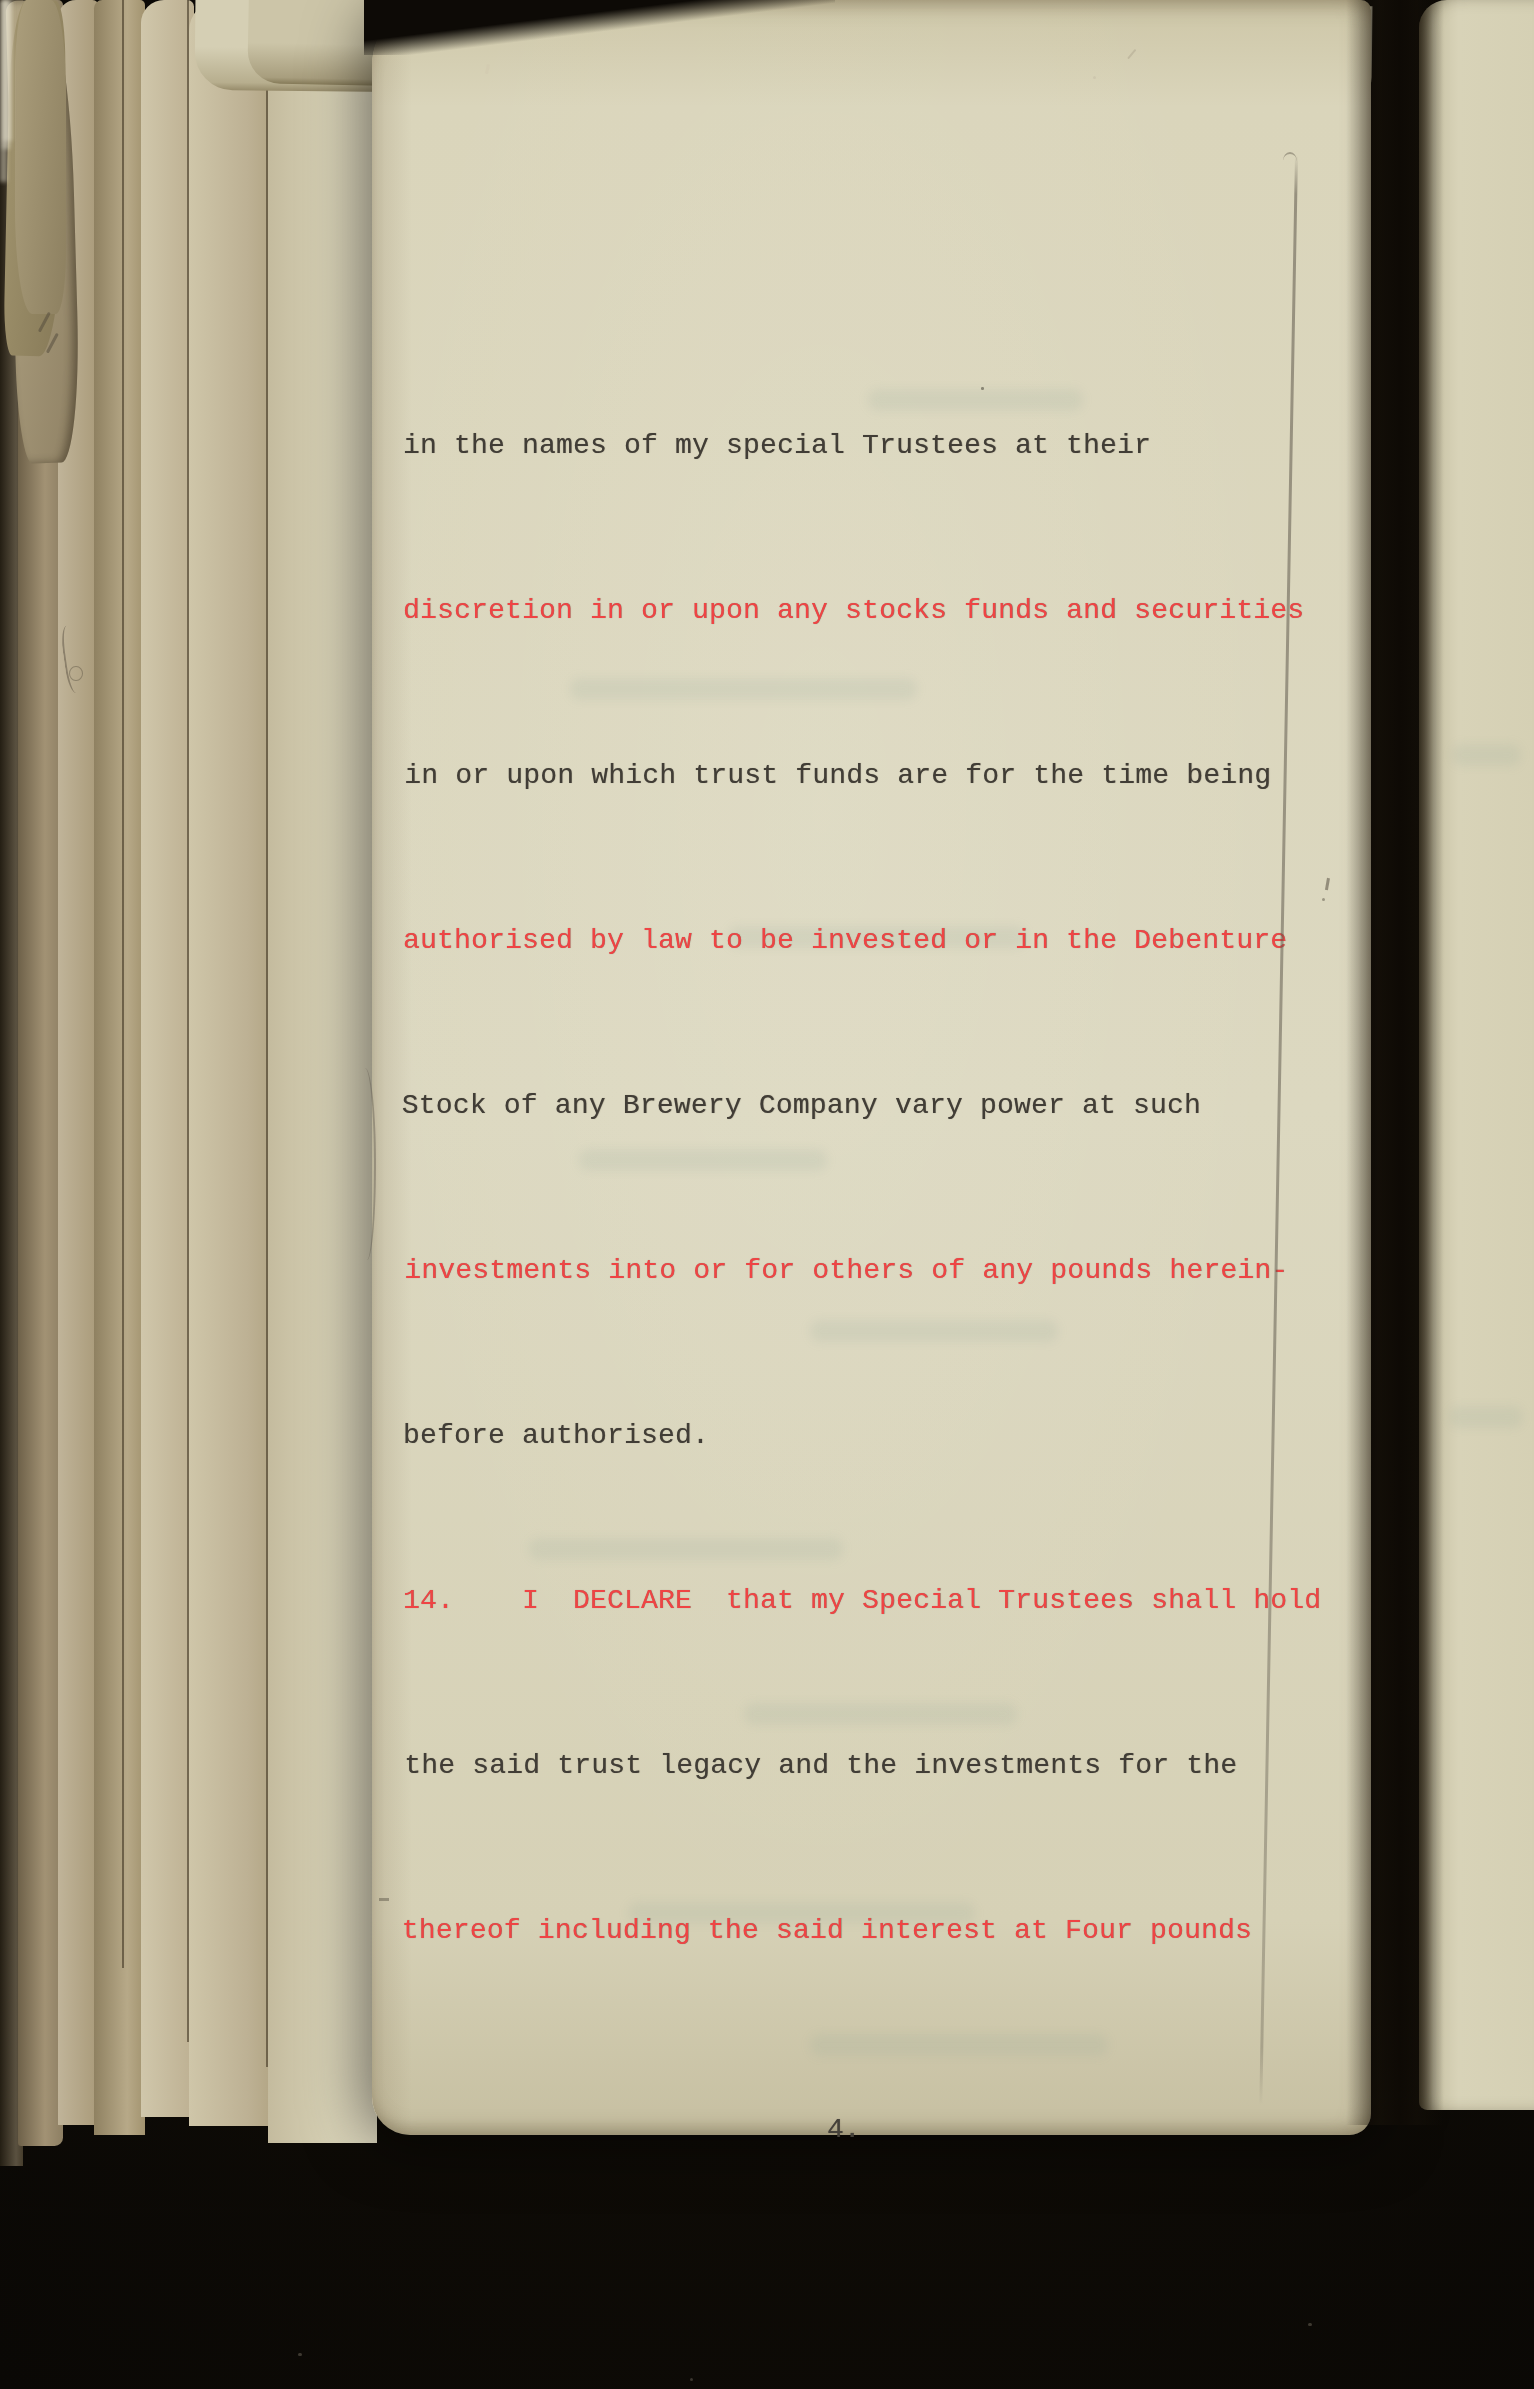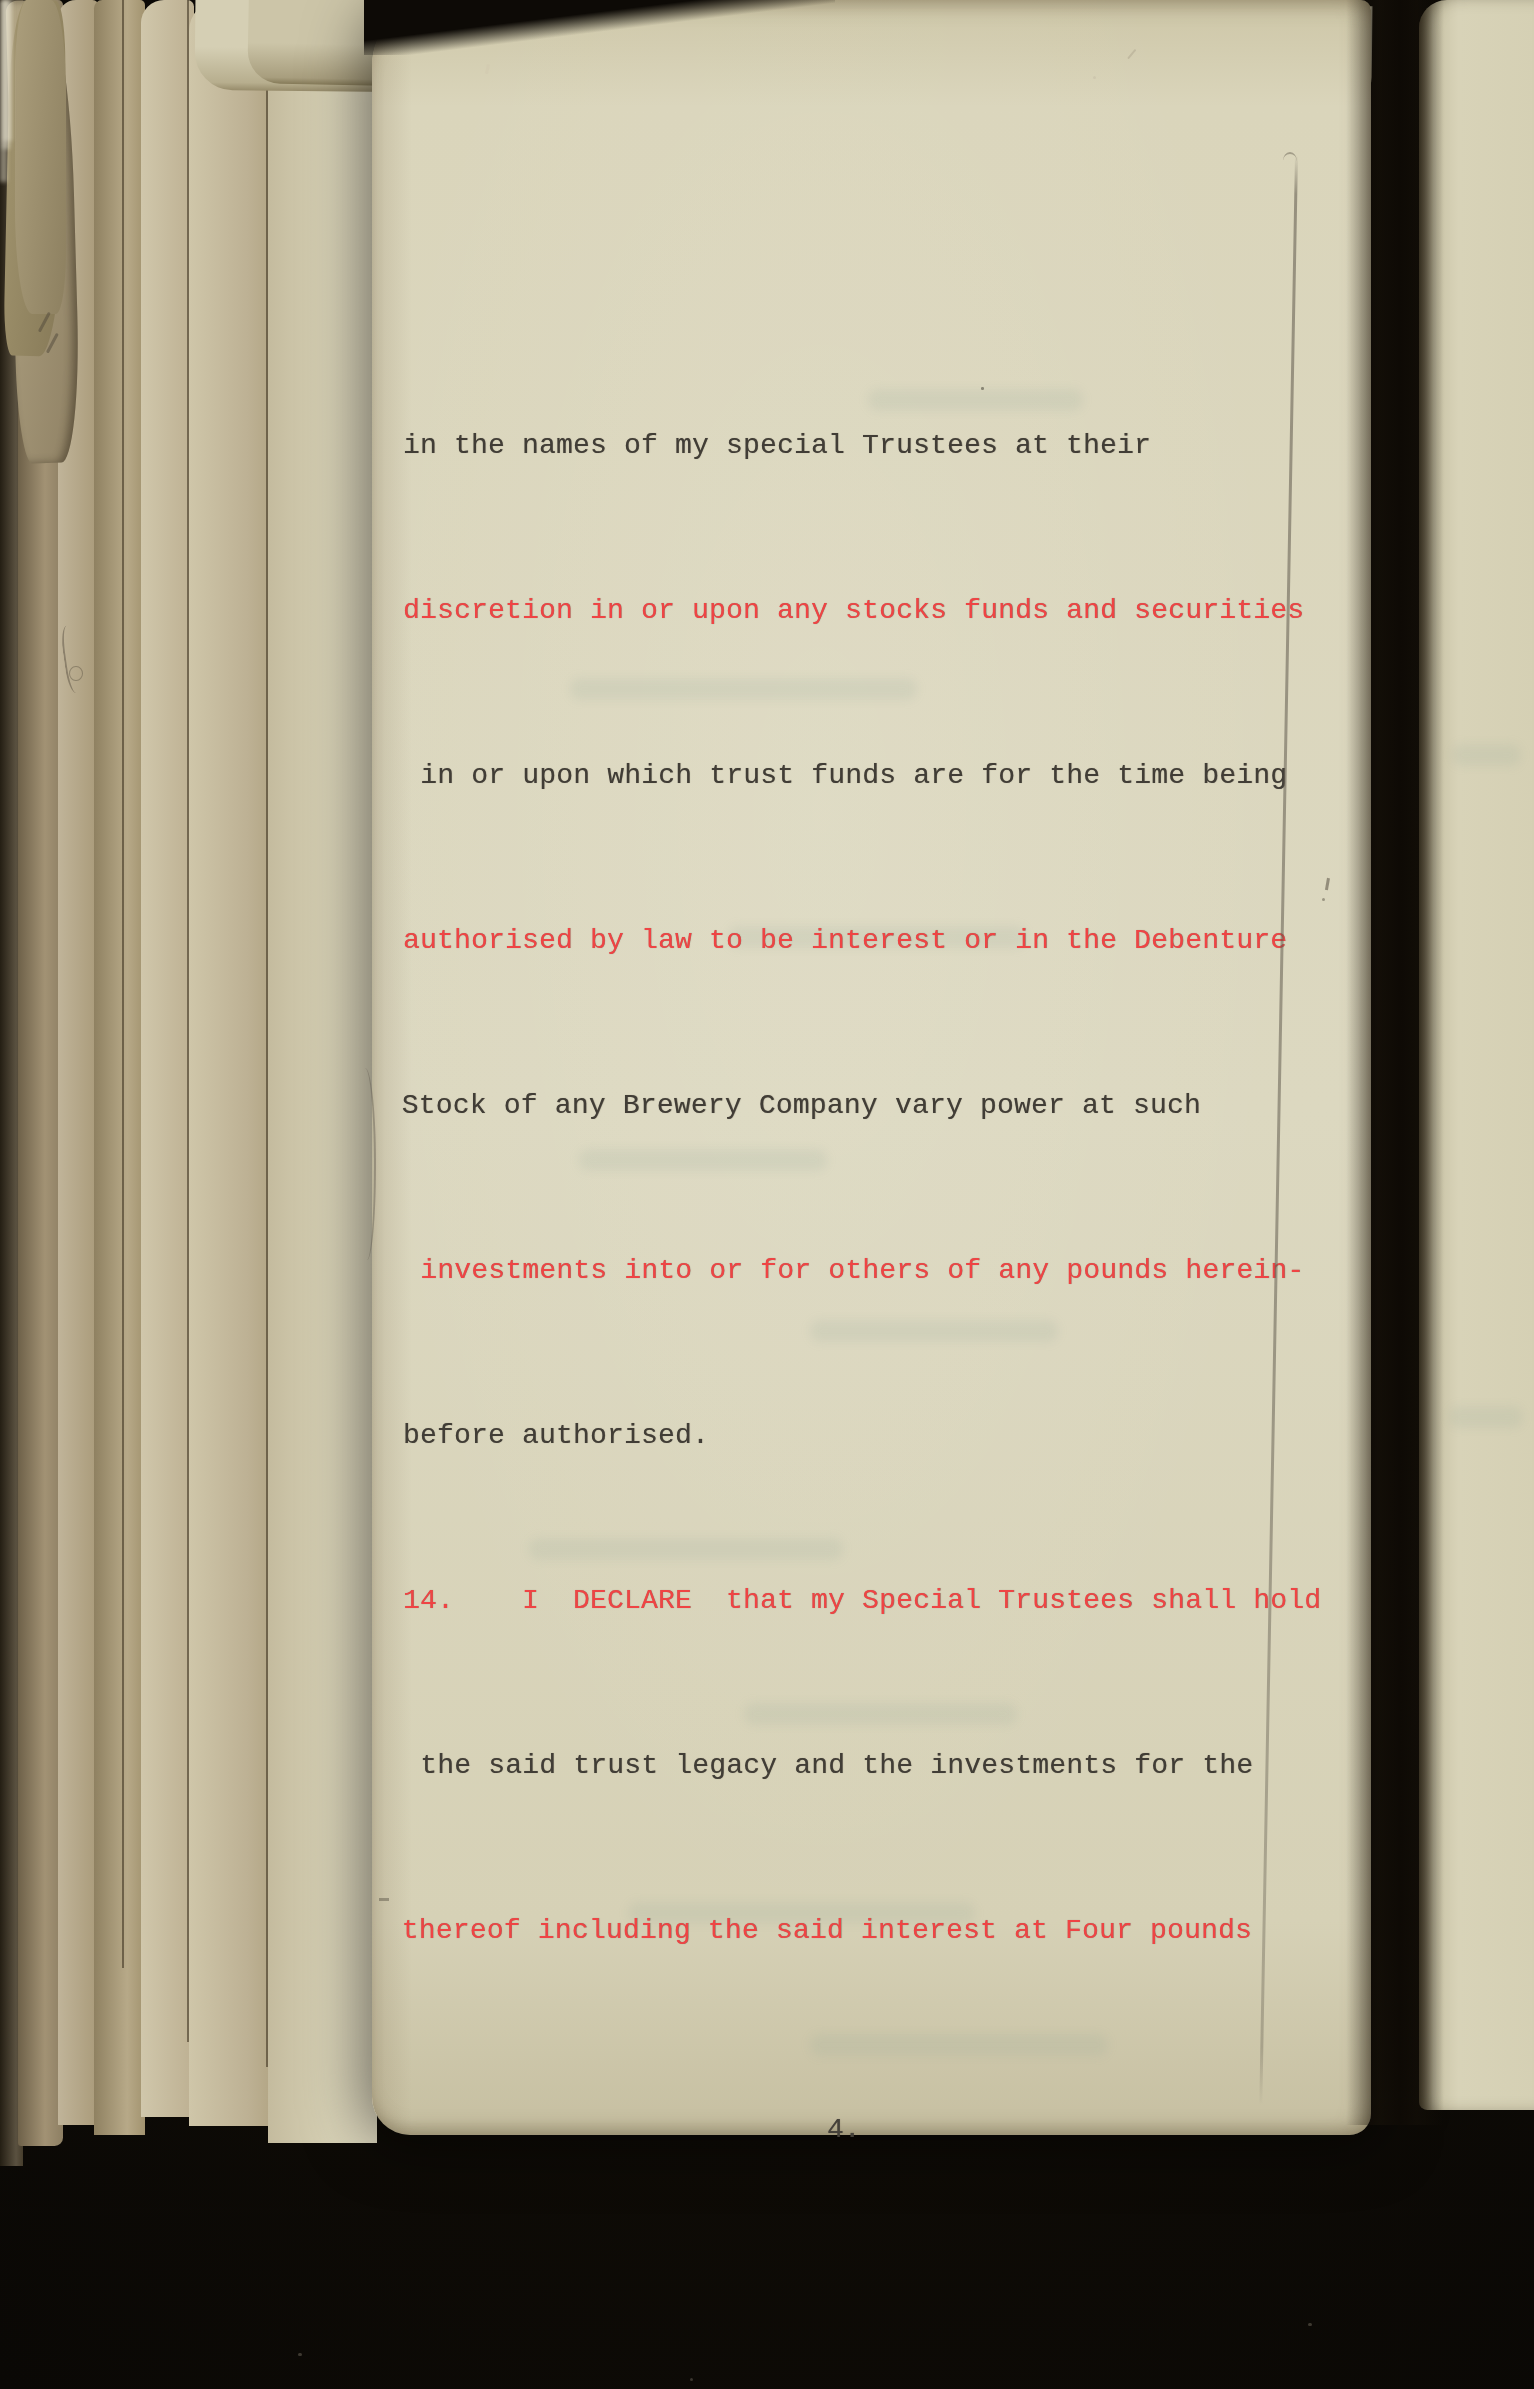--- a/index.html
+++ b/index.html
@@ -81,21 +81,21 @@
 
   
   .bleed{height:21.5px;border-radius:11.6px;background:rgba(140,164,150,.14);filter:blur(5px);z-index:6;}
 
   
   .pagetext{left:403px;top:308px;z-index:8;white-space:pre;
     font-size:28px;line-height:55px;letter-spacing:0.2px;color:#413d36;
     text-shadow:0.3px 0.4px 0.7px rgba(58,52,44,.55);filter:blur(0.2px);}
   .tl{height:55px;}
   .tl:nth-child(2n){color:#ef4444;}
-  .tl:nth-child(3n){transform:translateX(1.2px);margin-left:16px;}
+  .tl:nth-child(3n){transform:translateX(1.2px);}
   .tl:nth-child(5n){transform:translateX(-1.2px);}
   .pagenum{left:827px;top:2113px;z-index:8;font-size:28px;line-height:33px;
     color:#45413a;text-shadow:0.3px 0.4px 0.7px rgba(58,52,44,.5);filter:blur(0.2px);}
 
   
   .pline{left:1295px;top:155px;width:2.5px;height:1951px;z-index:9;border-radius:1.7px;
     transform:rotate(1.05deg);transform-origin:top center;
     background:linear-gradient(180deg,rgba(95,88,76,0) 0%,rgba(95,88,76,.55) 2%,rgba(90,84,72,.5) 60%,rgba(90,84,72,.32) 97%,rgba(90,84,72,0) 100%);}
   .pline::before{content:"";position:absolute;top:-3.3px;left:-12.4px;width:14px;height:16.5px;
     border-top:2.5px solid rgba(95,88,76,.45);border-radius:60% 60% 0 0;}
@@ -164,21 +164,21 @@
   <div class="abs bleed" style="left:744px;top:1703px;width:273px;"></div>
   <div class="abs bleed" style="left:628px;top:1902px;width:347px;"></div>
   <div class="abs bleed" style="left:810px;top:2034px;width:298px;"></div>
   <div class="abs bleed" style="left:1452px;top:744px;width:69px;"></div>
   <div class="abs bleed" style="left:1449px;top:1406px;width:74px;"></div>
 
   <div class="abs pagetext">
     <div class="tl">in the names of my special Trustees at their</div>
     <div class="tl">discretion in or upon any stocks funds and securities</div>
     <div class="tl">in or upon which trust funds are for the time being</div>
-    <div class="tl">authorised by law to be interest or in the Debenture</div>
+    <div class="tl">authorised by law to be invested or in the Debenture</div>
     <div class="tl">Stock of any Brewery Company vary power at such</div>
     <div class="tl">investments into or for others of any pounds herein-</div>
     <div class="tl">before authorised.</div>
     <div class="tl">14.    I  DECLARE  that my Special Trustees shall hold</div>
     <div class="tl">the said trust legacy and the investments for the</div>
     <div class="tl">thereof including the said interest at Four pounds</div>
     
     
     
     

